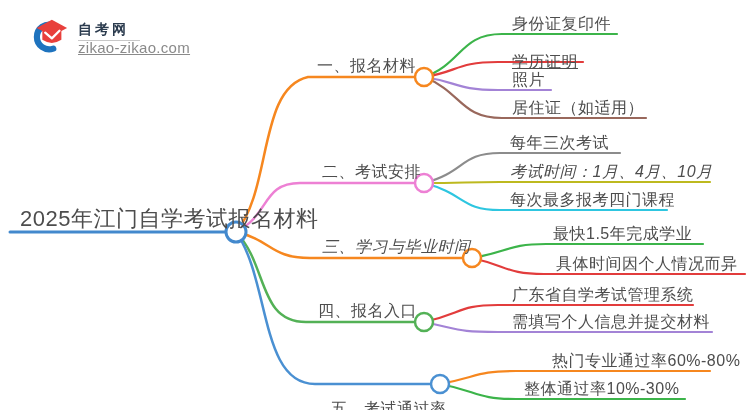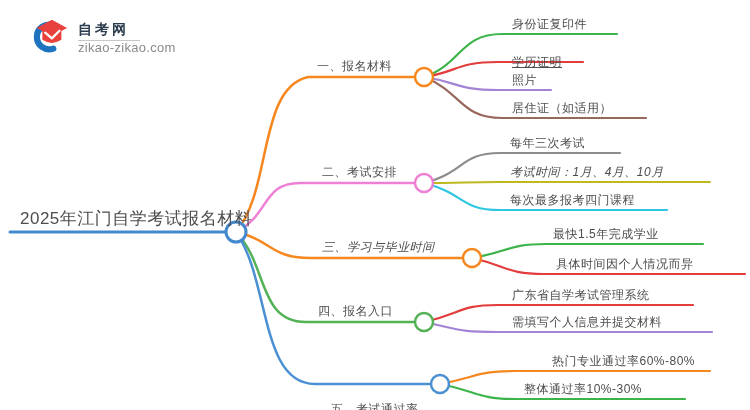--- a/index.html
+++ b/index.html
@@ -11,42 +11,42 @@
     position:relative;
     width:750px;height:410px;
     background:#ffffff;
     overflow:hidden;
   }
   .links{position:absolute;left:0;top:0;}
   .label{
     position:absolute;
     white-space:nowrap;
     color:#4d4d4d;
-    font-size:12px;
+    font-size:16px;
     line-height:20px;
     letter-spacing:0.5px;
   }
-  .label.root{font-size:17px;line-height:22px;}
+  .label.root{font-size:22px;line-height:22px;}
   
   .logo{
     position:absolute;left:28px;top:14px;
     display:flex;align-items:flex-start;gap:8px;
     cursor:pointer;
   }
   .logo-icon{display:block;margin-top:2px;}
   .logo-text{display:flex;flex-direction:column;}
   .logo-name{
     font-size:14px;font-weight:bold;color:#2b3b4e;
     letter-spacing:3px;line-height:18px;margin-top:6px;
   }
   .logo-divider{
     height:0;border-top:1px solid #c8c8c8;margin:2px 0 1px 0;width:62px;
   }
   .logo-url{
-    font-size:13px;color:#8a8a8a;letter-spacing:0.3px;line-height:11px;
+    font-size:15px;color:#8a8a8a;letter-spacing:0.3px;line-height:11px;text-decoration:underline;
   }
 </style>
 </head>
 <body>
 
 <div class="stage">
 
   <svg class="links" width="750" height="410" viewBox="0 0 750 410">
 
     <path d="M 10 232 H 226" fill="none" stroke-width="3" stroke-linecap="round" stroke="#4389cd"></path>

